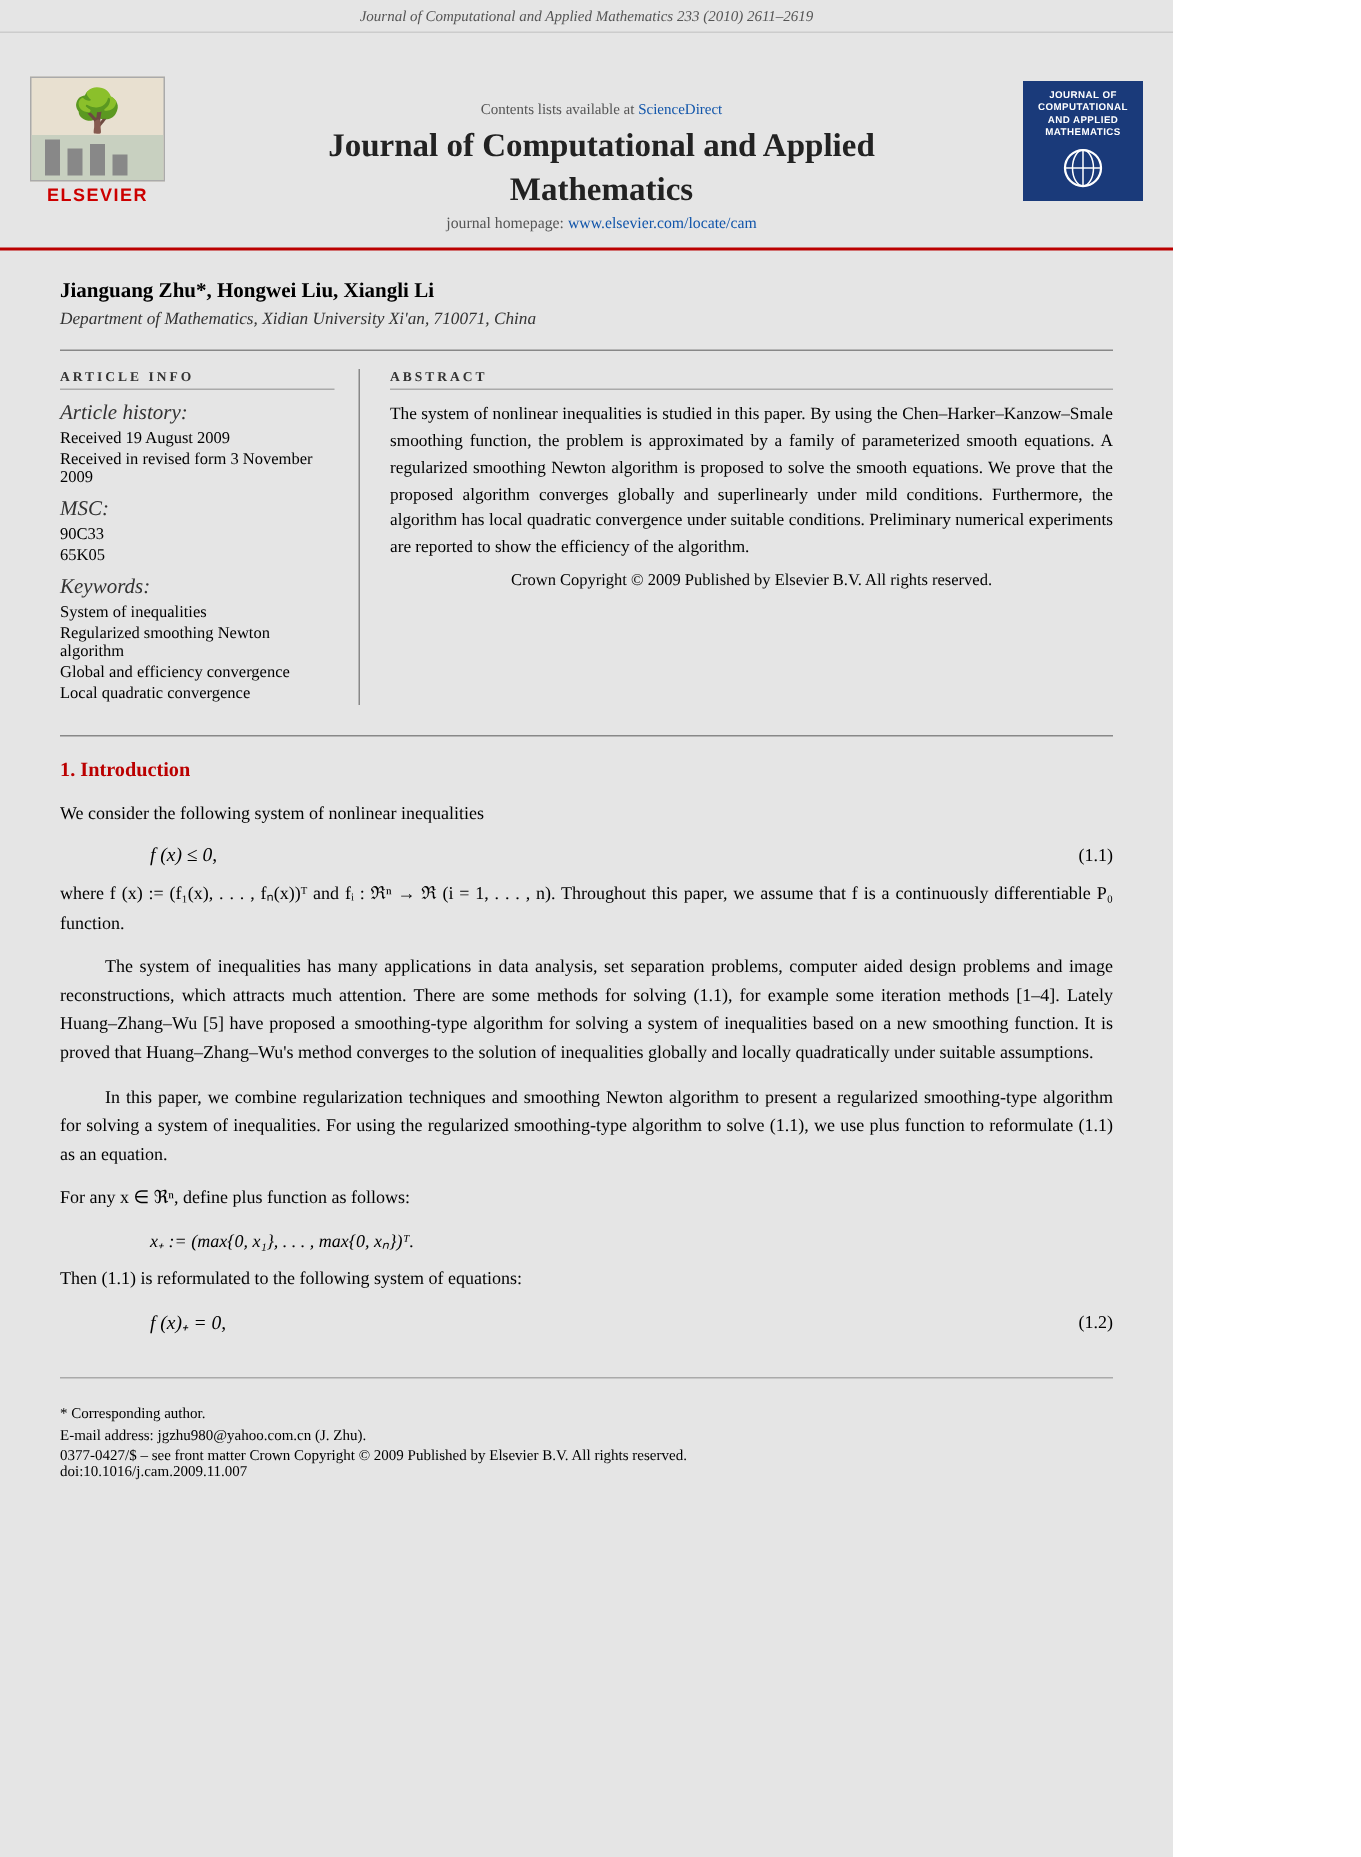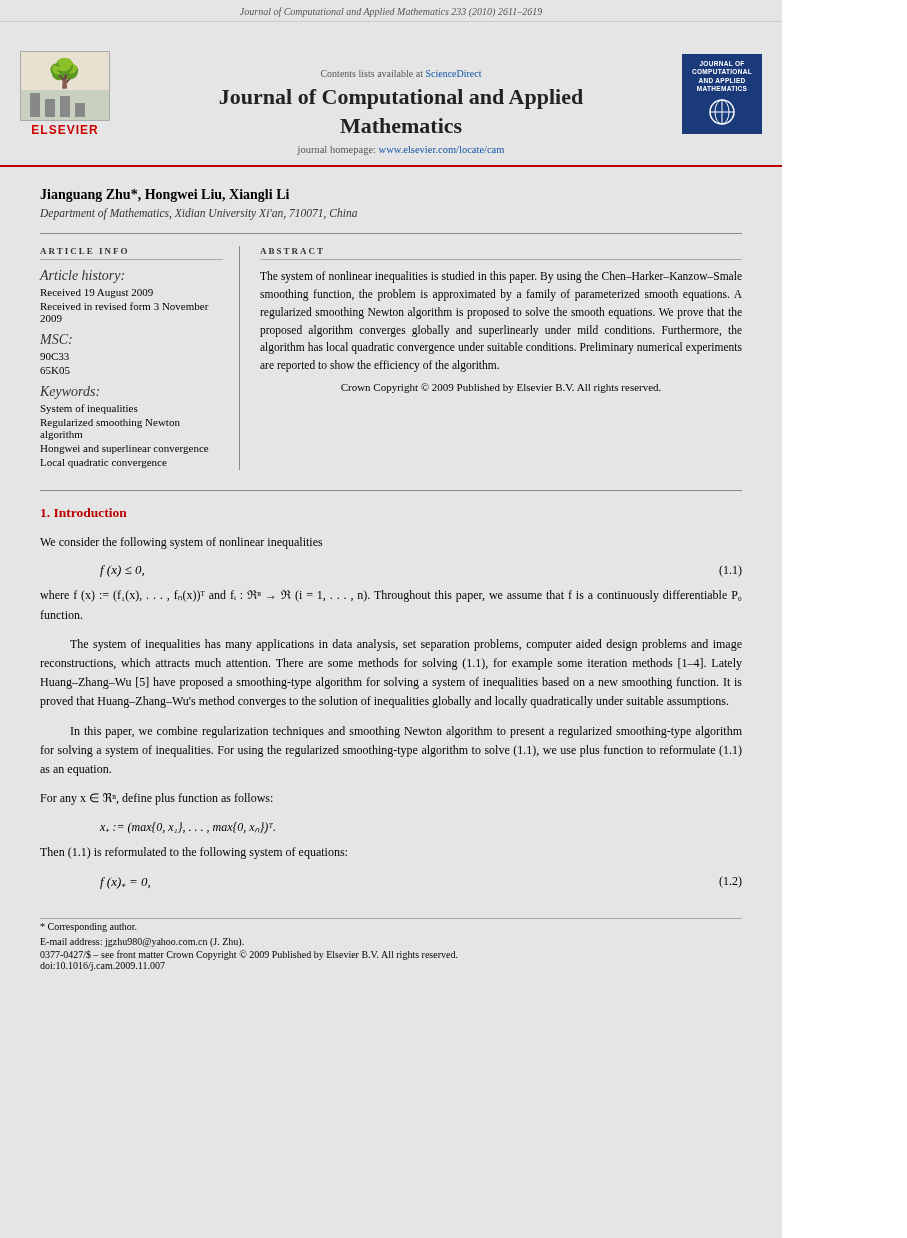--- a/index.html
+++ b/index.html
@@ -281,21 +281,21 @@
       font-size: 12px;
       line-height: 1.6;
       text-align: justify;
       margin-bottom: 10px;
     }
 
     
     .footnote-area {
       border-top: 1px solid #aaa;
       margin-top: 28px;
-      padding-top: 0;
+      padding-top: 16px;
     }
 
     .footnote-text {
       font-size: 10px;
       line-height: 1.5;
       color: #000;
     }
 
     .doi-line {
       font-size: 10px;
@@ -374,21 +374,21 @@
         <div class="info-value">Received 19 August 2009</div>
         <div class="info-value">Received in revised form 3 November 2009</div>
 
         <div class="info-label">MSC:</div>
         <div class="info-value">90C33</div>
         <div class="info-value">65K05</div>
 
         <div class="info-label">Keywords:</div>
         <div class="info-value">System of inequalities</div>
         <div class="info-value">Regularized smoothing Newton algorithm</div>
-        <div class="info-value">Hongwei and superlinear convergence</div>
+        <div class="info-value">Global and efficiency convergence</div>
         <div class="info-value">Local quadratic convergence</div>
       </div>
 
       <div class="col-right">
         <div class="section-heading">Abstract</div>
         <div class="abstract-text">The system of nonlinear inequalities is studied in this paper. By using the Chen–Harker–Kanzow–Smale smoothing function, the problem is approximated by a family of parameterized smooth equations. A regularized smoothing Newton algorithm is proposed to solve the smooth equations. We prove that the proposed algorithm converges globally and superlinearly under mild conditions. Furthermore, the algorithm has local quadratic convergence under suitable conditions. Preliminary numerical experiments are reported to show the efficiency of the algorithm.</div>
         <div class="copyright-line">Crown Copyright © 2009 Published by Elsevier B.V. All rights reserved.</div>
       </div>
     </div>
 

